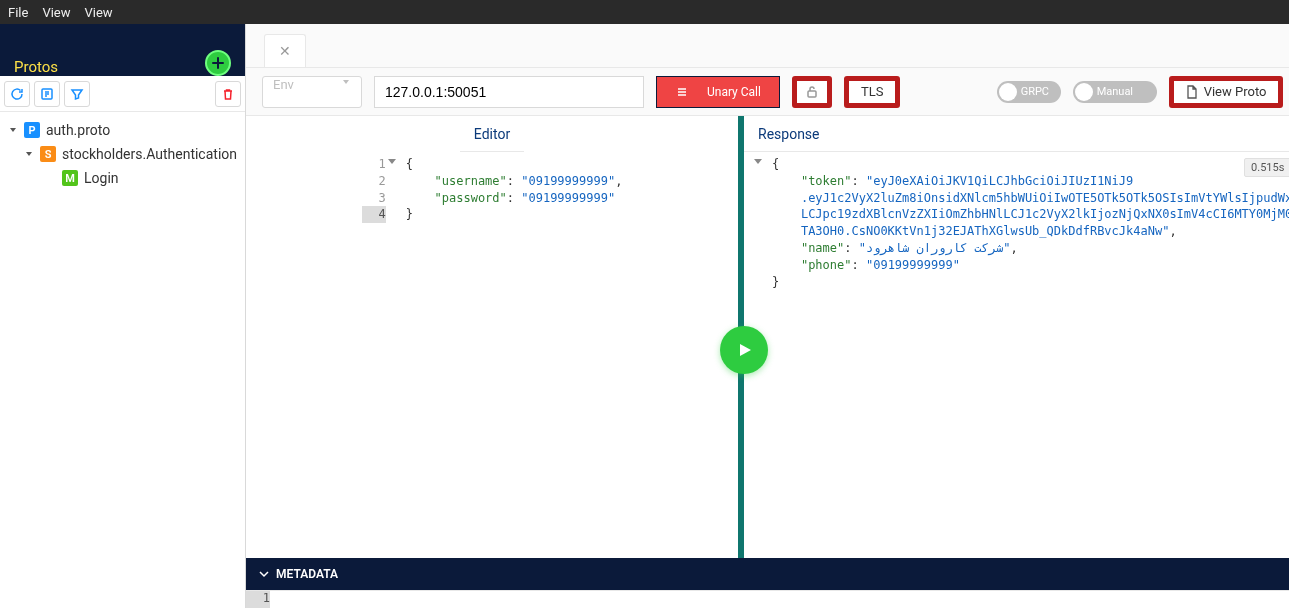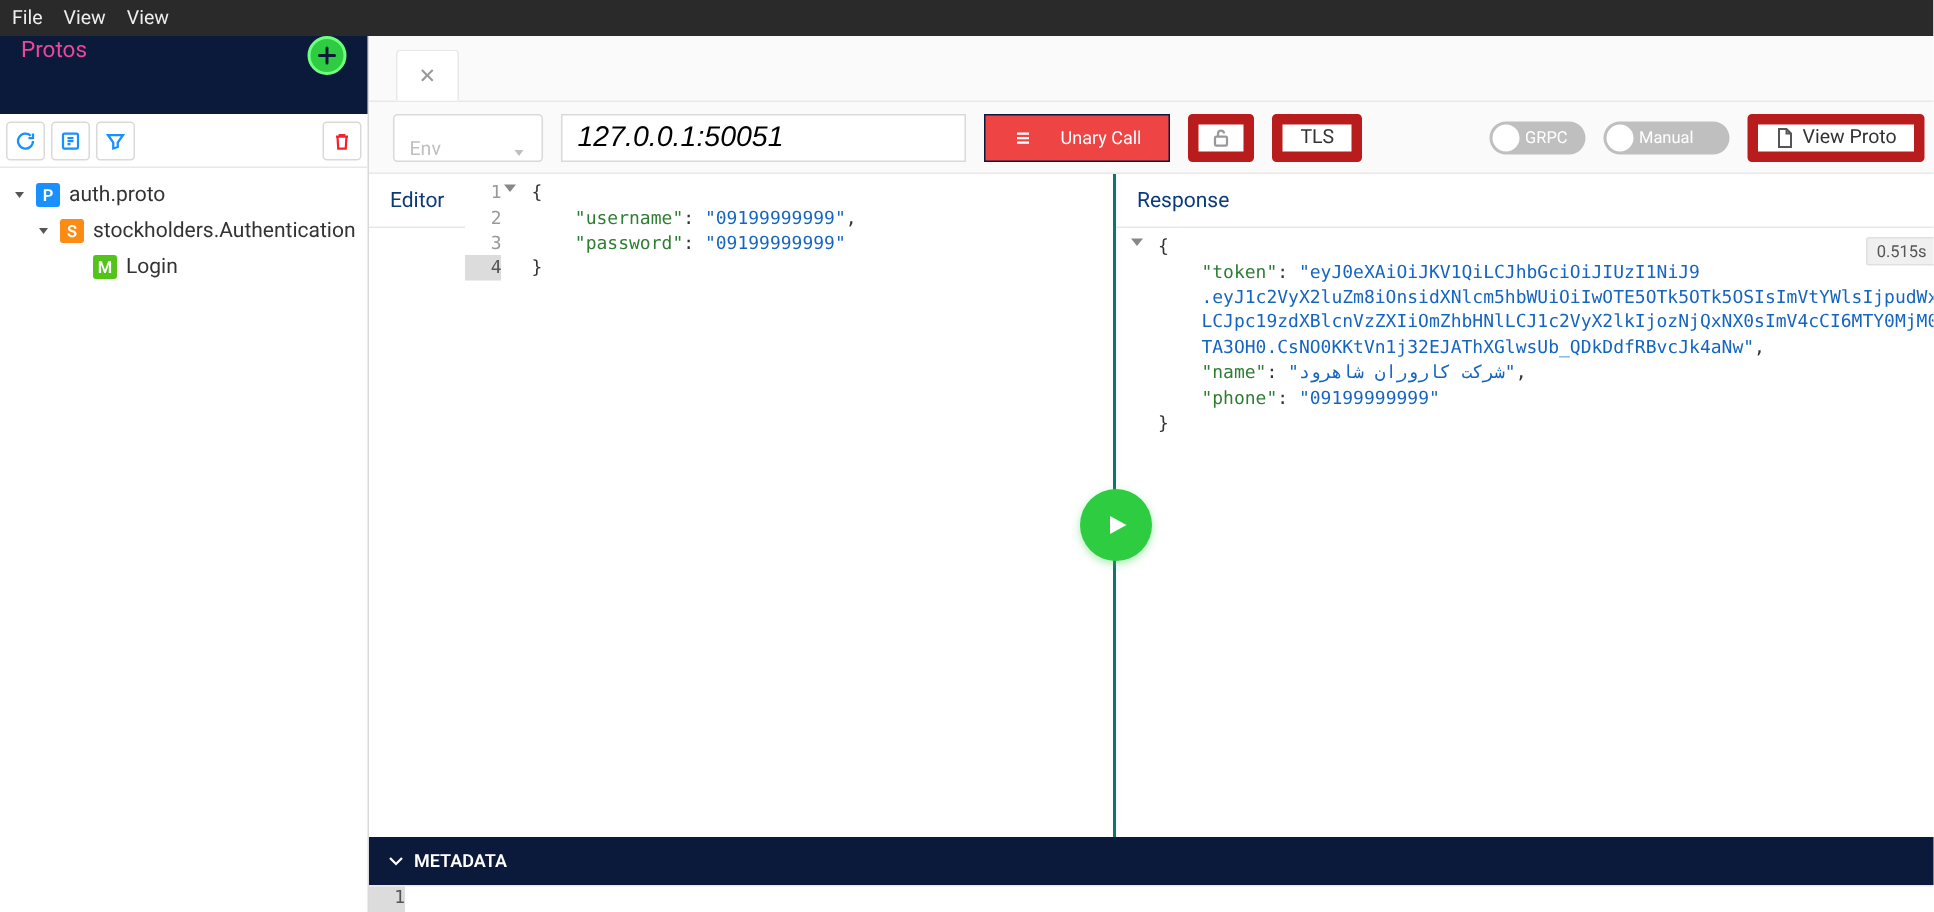--- a/index.html
+++ b/index.html
@@ -30,23 +30,23 @@
 .sidebar {
   width: 295px;
   border-right: 1px solid #d9d9d9;
   display: flex;
   flex-direction: column;
   background: #fff;
 }
 .sidebar-header {
   height: 52px;
   background: #0b1a3a;
-  color: #ec4899;
-  display: flex;
-  align-items: flex-start;
+  color: #fde047;
+  display: flex;
+  align-items: flex-end;
   justify-content: space-between;
   padding: 0 14px;
   font-size: 15px;
 }
 .add-btn {
   width: 26px;
   height: 26px;
   border-radius: 50%;
   background: #2ecc40;
   border: 2px solid #6fff7f;
@@ -148,52 +148,51 @@
   align-items: center;
   padding: 0 16px;
   gap: 12px;
 }
 .env-select {
   width: 100px;
   height: 32px;
   border: 1px solid #d9d9d9;
   border-radius: 3px;
   display: flex;
-  align-items: flex-end;
+  align-items: flex-start;
   justify-content: space-between;
   padding: 0 10px;
   color: #bfbfbf;
   background: #fff;
 }
 .url-input {
   flex: 0 0 270px;
   height: 32px;
   border: 1px solid #d9d9d9;
   padding: 0 10px;
-  font-size: 19px;
+  font-size: 14px;
   outline: none;
   border-radius: 0;
   background: #fff;
-  font-style: italic;
 }
 .call-type {
   height: 32px;
   background: #ef4444;
   color: #fff;
   padding: 0 18px;
   display: flex;
   align-items: center;
   gap: 18px;
   font-size: 12px;
   border: 1px solid #0b1a3a;
 }
 .call-type svg { stroke: #fff; }
 .lock-btn, .tls-btn, .viewproto-btn {
   height: 32px;
-  border: 7px solid #b91c1c;
+  border: 5px solid #b91c1c;
   background: #fff;
   border-radius: 3px;
   padding: 0 12px;
   display: flex;
   align-items: center;
   gap: 6px;
   font-size: 13px;
   cursor: pointer;
 }
 .lock-btn { padding: 0 8px; }
@@ -224,23 +223,24 @@
 .spacer-flex { flex: 1; }
 
 .content {
   flex: 1;
   display: flex;
   position: relative;
   background: #fff;
 }
 .pane-left {
   width: 498px;
-  border-right: 2px solid #0f766e;
-  display: flex;
-  flex-direction: row;
+  border-right: 6px solid #0f766e;
+  display: flex;
+  flex-direction: column;
+  align-items: center;
 }
 .pane-right {
   flex: 1;
   display: flex;
   flex-direction: column;
   position: relative;
 }
 .pane-header {
   height: 36px;
   border-bottom: 1px solid #e8e8e8;

